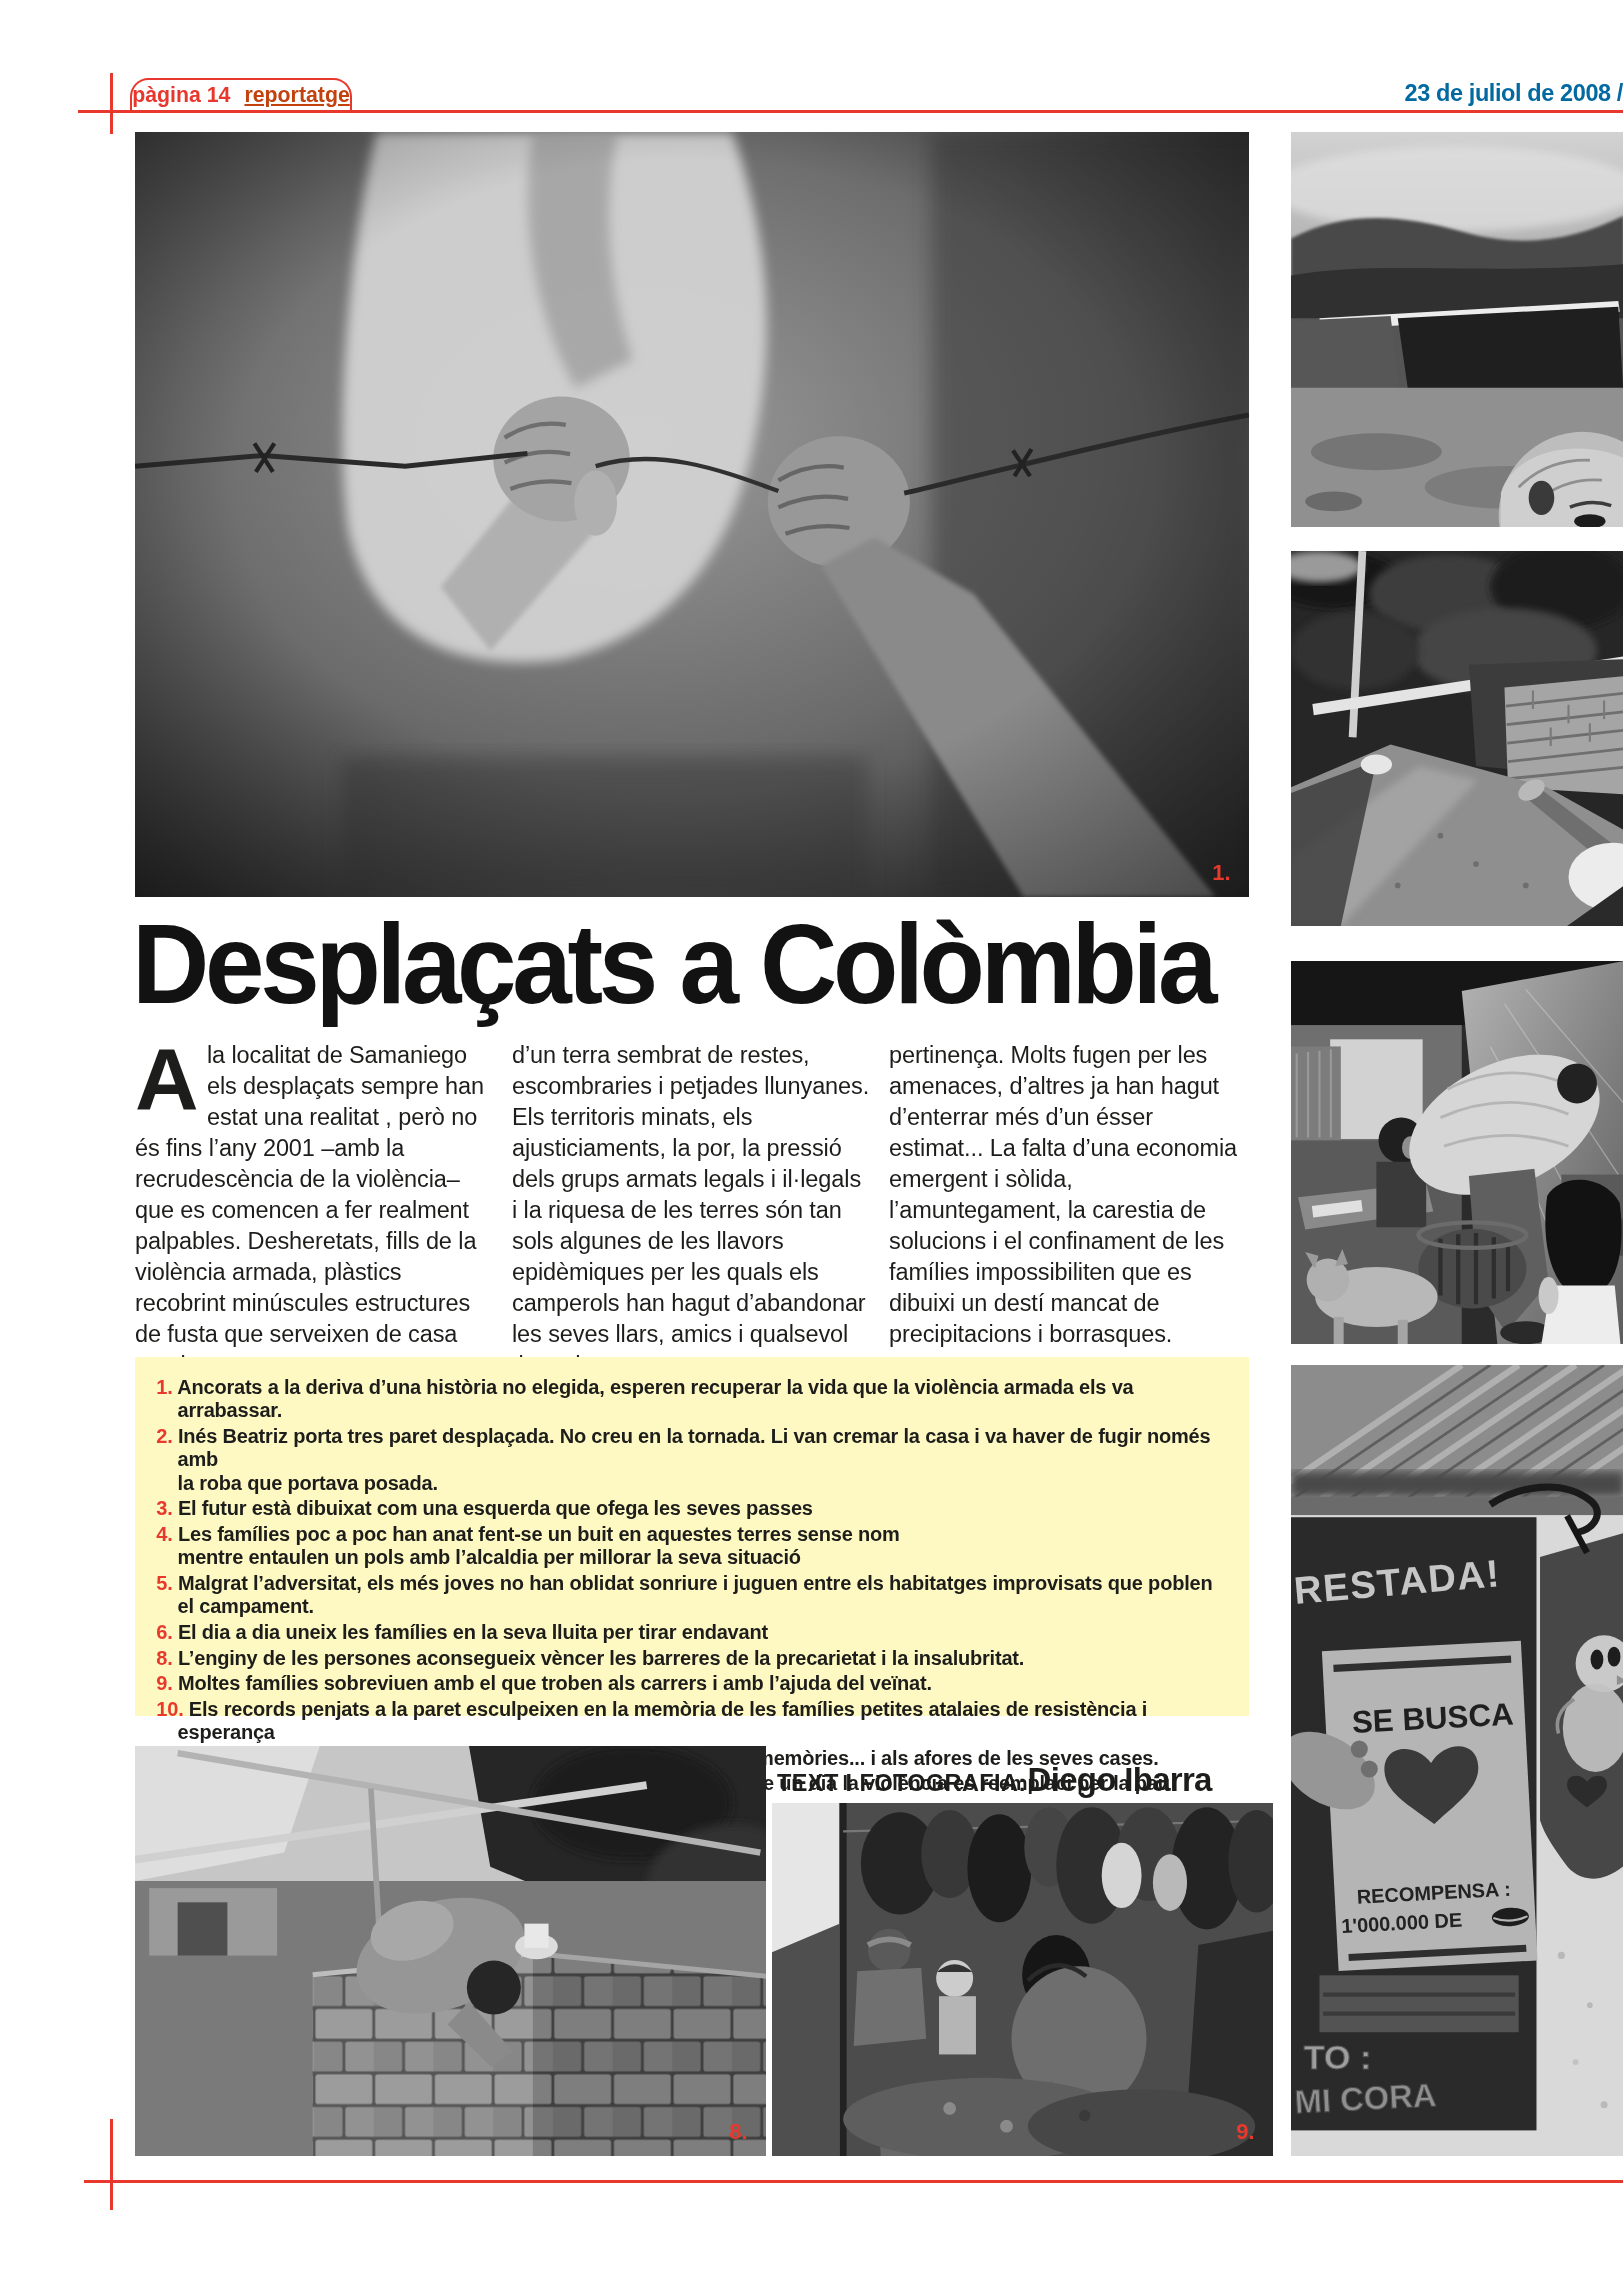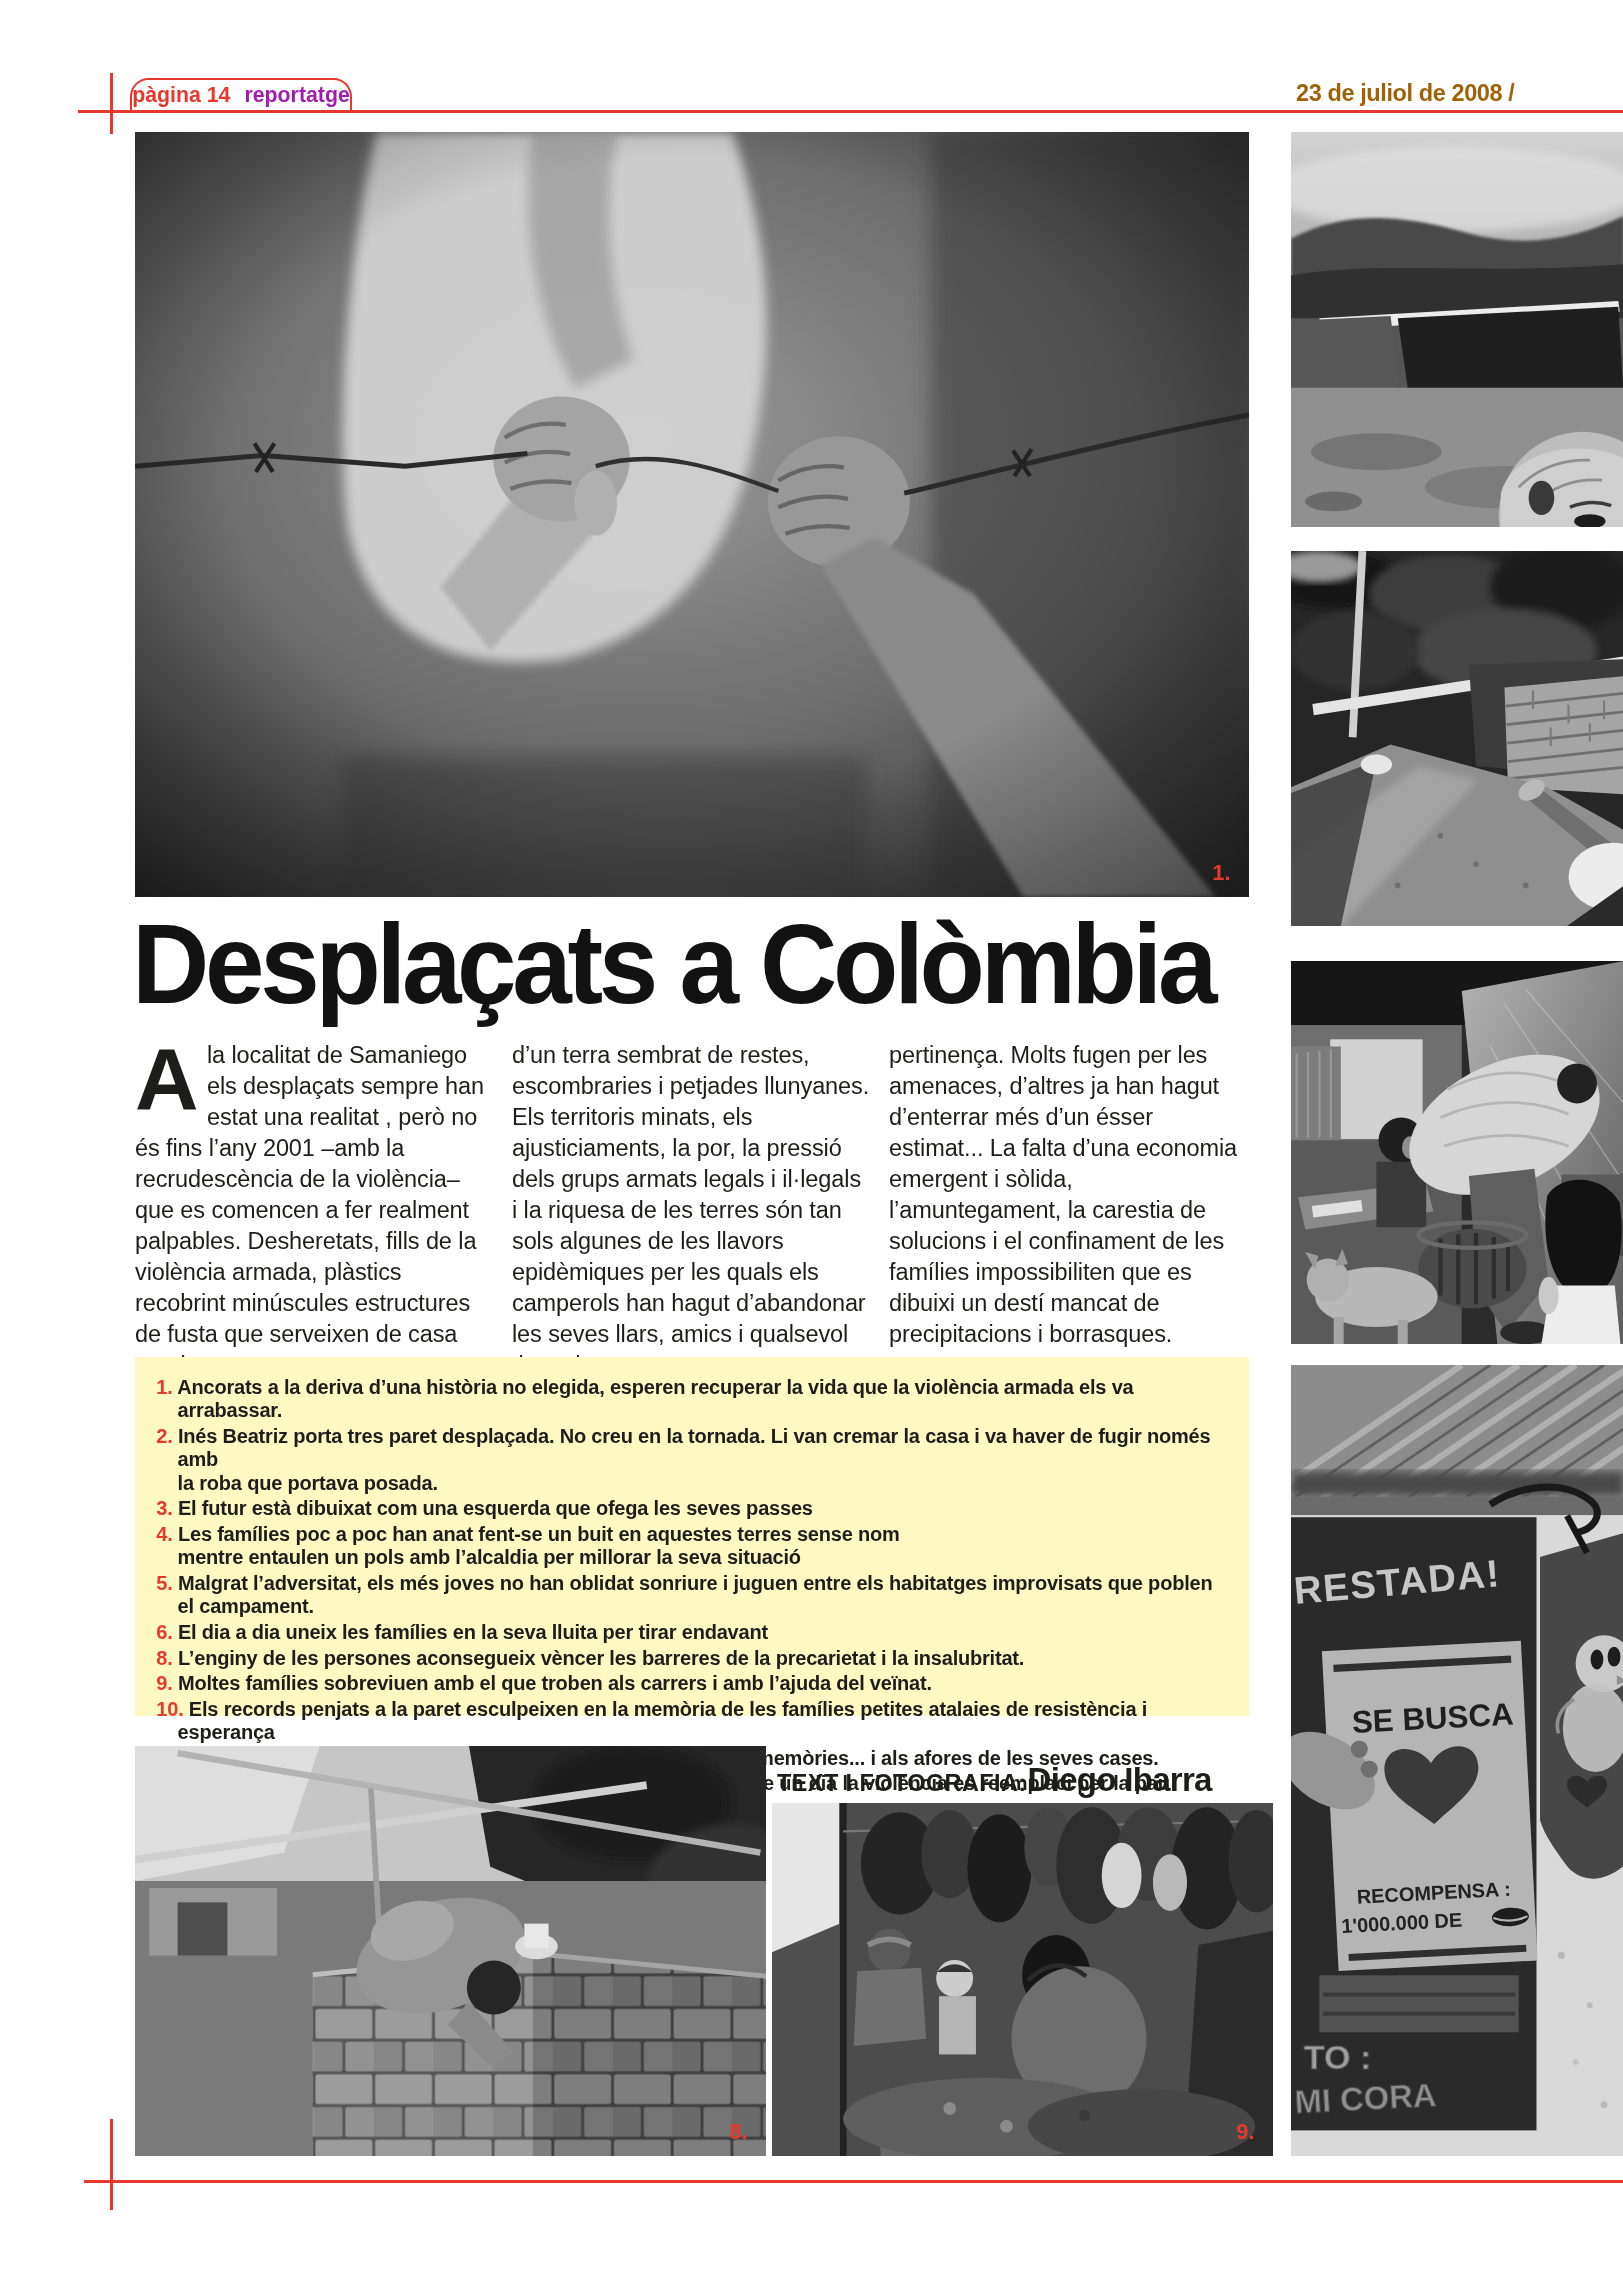--- a/index.html
+++ b/index.html
@@ -5,23 +5,23 @@
   html,body{margin:0;padding:0;background:#9a9a9a;}
   .page{position:relative;width:1623px;height:2295px;background:#ffffff;overflow:hidden;
         font-family:"Liberation Sans","DejaVu Sans",sans-serif;color:#1d1d1b;margin:0 auto;}
   .redline{position:absolute;background:#e8372c;}
   
   .tab{position:absolute;left:130px;top:78px;width:218px;height:31px;
        border:2.8px solid #e8372c;border-bottom:none;border-radius:18.5px 18.5px 0 0;
        background:transparent;display:flex;align-items:center;justify-content:center;gap:14px;
        font-size:21.3px;font-weight:700;z-index:3;}
   .tab .pg{color:#e8372c;}
-  .tab .sec{color:#a21caf;}
-  .date{position:absolute;right:0;top:80px;width:327px;text-align:left;
-        font-size:23.5px;font-weight:700;color:#a16207;letter-spacing:-0.4px;}
+  .tab .sec{color:#c2410c;text-decoration:underline;}
+  .date{position:absolute;right:0;top:80px;width:327px;text-align:right;
+        font-size:23.5px;font-weight:700;color:#0369a1;letter-spacing:-0.4px;}
   
   .photo{position:absolute;overflow:hidden;background:#555;}
   .photo svg{display:block;width:100%;height:100%;}
   .plabel{position:absolute;right:18.5px;bottom:11.4px;color:#e8392d;font-weight:700;font-size:22px;z-index:2;}
   .ph-main{left:135px;top:132px;width:1114px;height:765px;}
   .ph-r1{left:1291px;top:132px;width:333px;height:395px;}
   .ph-r2{left:1291px;top:551px;width:333px;height:375px;}
   .ph-r3{left:1291px;top:961px;width:333px;height:383px;}
   .ph-r4{left:1291px;top:1365px;width:333px;height:791px;}
   .ph-bl{left:135px;top:1746px;width:631px;height:410px;}

